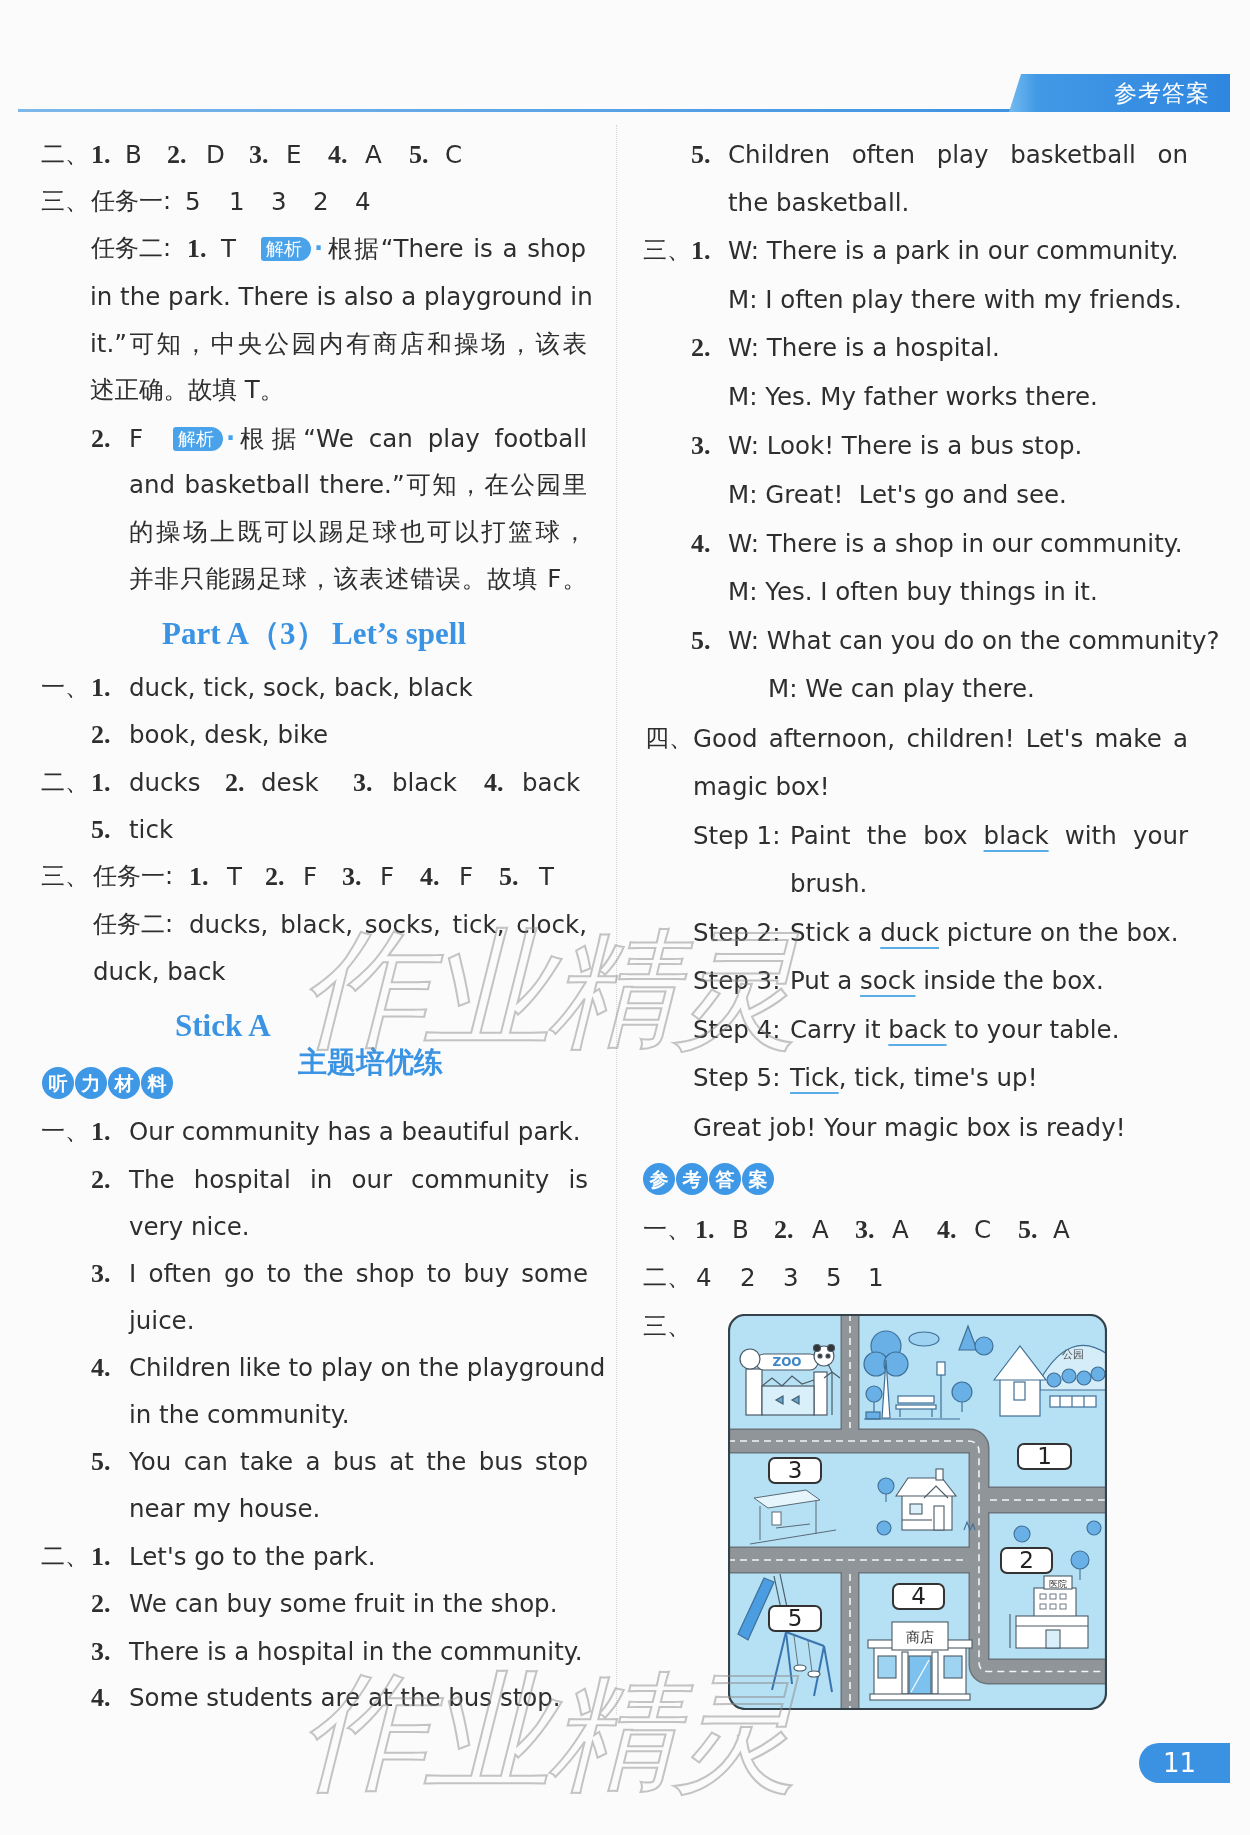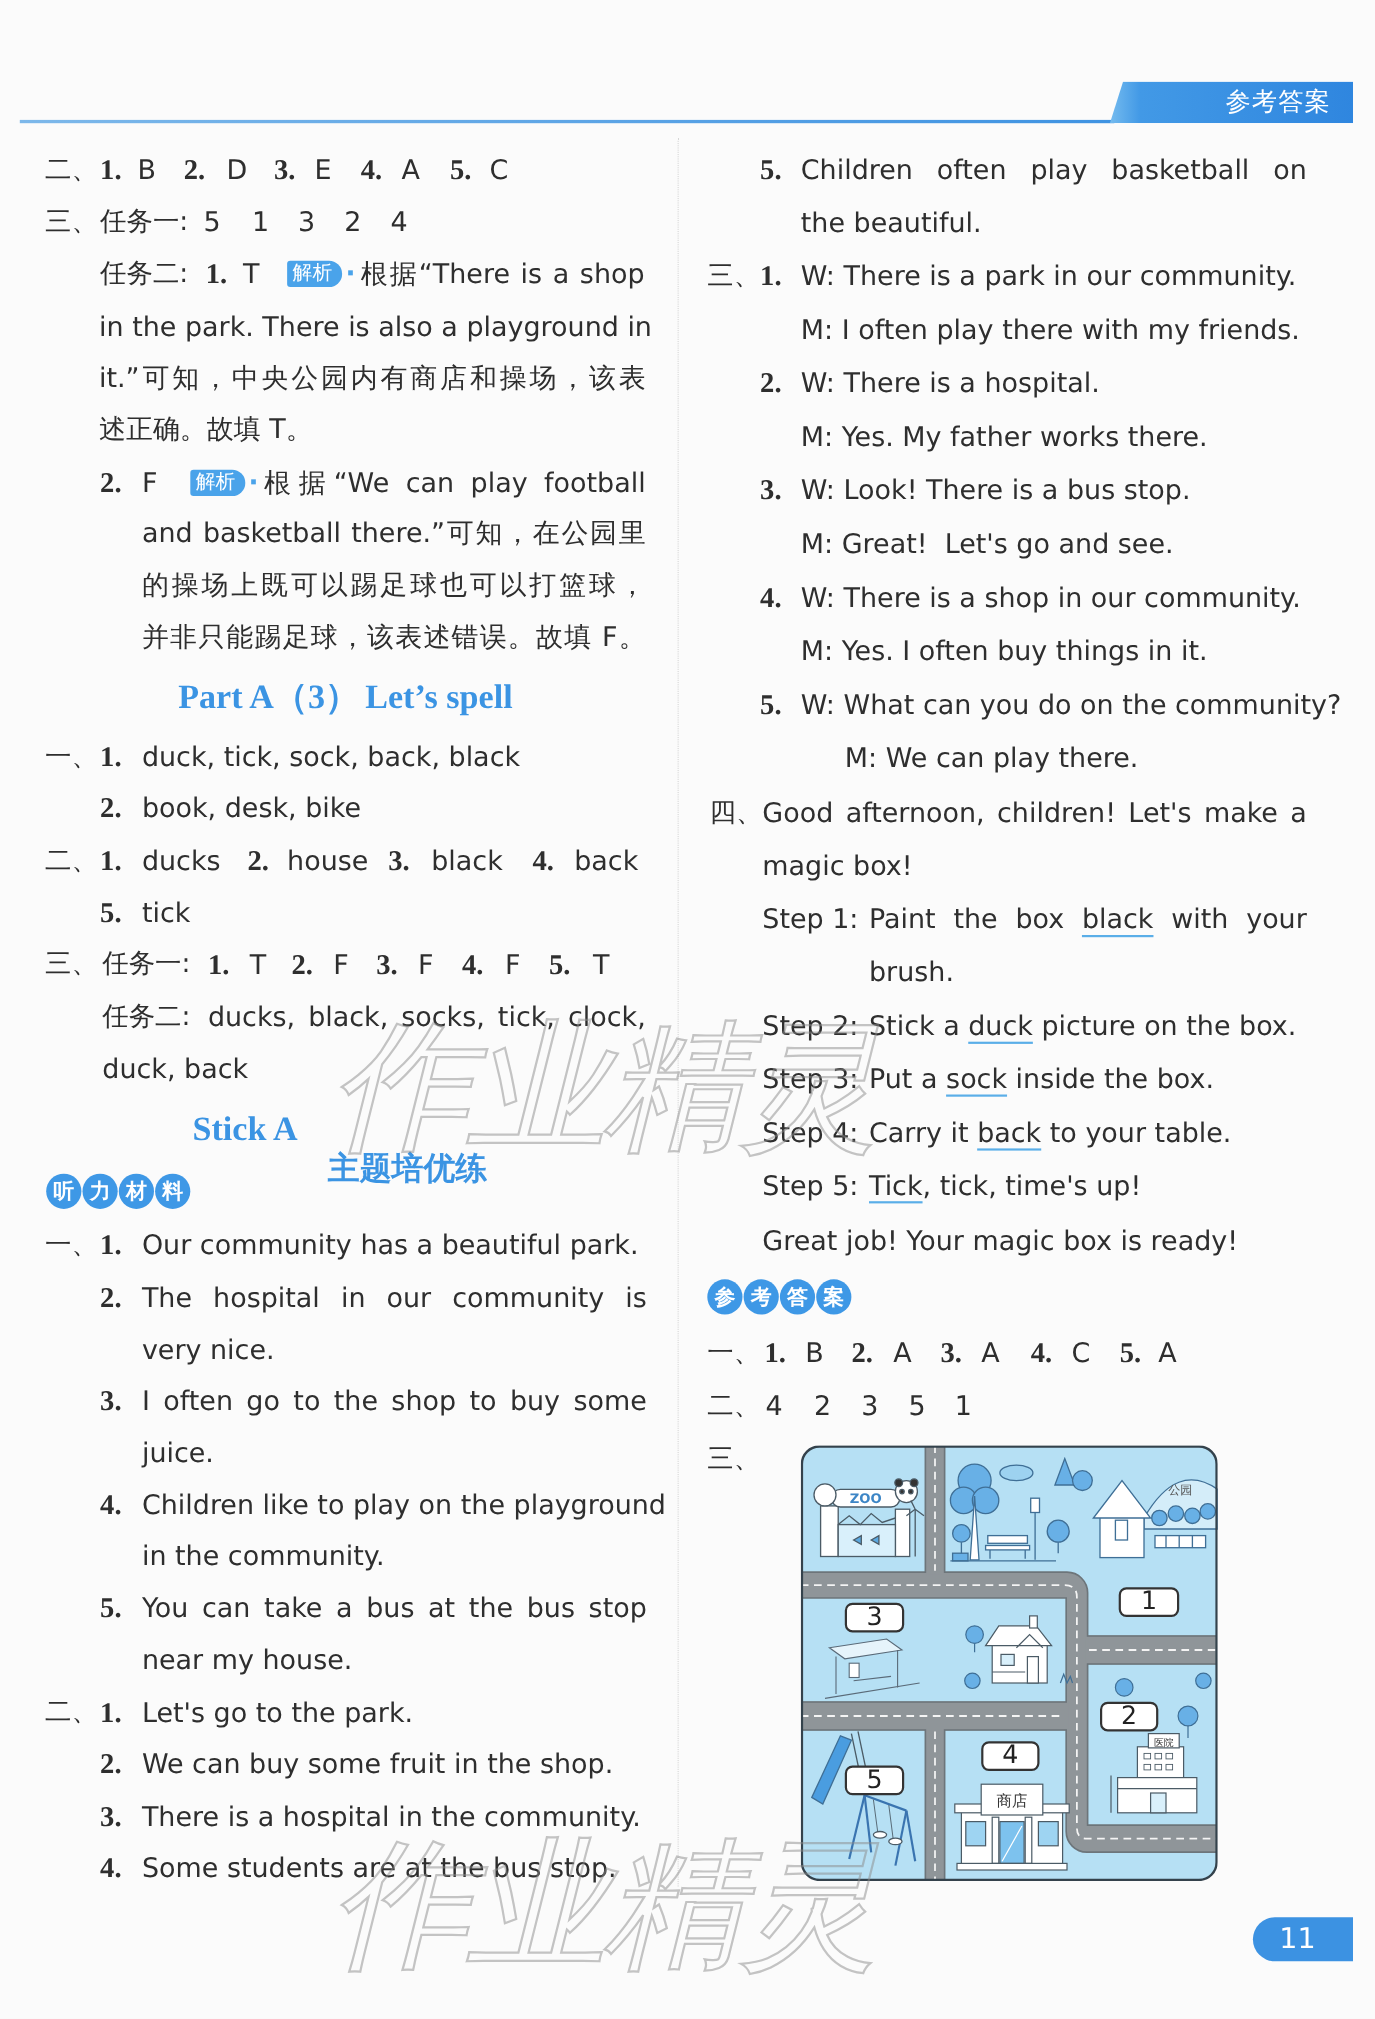--- a/index.html
+++ b/index.html
@@ -121,21 +121,21 @@
   </div>
   <div class="ln" style="top:711px">
     <span class="tk num" style="left:91px">2.</span>
     <span class="tk" style="left:129px">book, desk, bike</span>
   </div>
   <div class="ln" style="top:759px">
     <span class="tk cn" style="left:41px">二、</span>
     <span class="tk num" style="left:91px">1.</span>
     <span class="tk" style="left:129px">ducks</span>
     <span class="tk num" style="left:225px">2.</span>
-    <span class="tk" style="left:261px">house</span>
+    <span class="tk" style="left:261px">desk</span>
     <span class="tk num" style="left:353px">3.</span>
     <span class="tk" style="left:392px">black</span>
     <span class="tk num" style="left:484px">4.</span>
     <span class="tk" style="left:522px">back</span>
   </div>
   <div class="ln" style="top:806px">
     <span class="tk num" style="left:91px">5.</span>
     <span class="tk" style="left:129px">tick</span>
   </div>
   <div class="ln" style="top:853px">
@@ -222,21 +222,21 @@
   <div class="ln" style="top:1674px">
     <span class="tk num" style="left:91px">4.</span>
     <span class="tk" style="left:129px">Some students are at the bus stop.</span>
   </div>
 
   <div class="ln" style="top:131px">
     <span class="tk num" style="left:691px">5.</span>
     <span class="tk j" style="left:728px;width:460px">Children often play basketball on</span>
   </div>
   <div class="ln" style="top:179px">
-    <span class="tk" style="left:728px">the beautiful.</span>
+    <span class="tk" style="left:728px">the basketball.</span>
   </div>
 
   <div class="ln" style="top:227px">
     <span class="tk cn" style="left:643px">三、</span>
     <span class="tk num" style="left:691px">1.</span>
     <span class="tk" style="left:728px">W: There is a park in our community.</span>
   </div>
   <div class="ln" style="top:276px">
     <span class="tk" style="left:728px">M: I often play there with my friends.</span>
   </div>

